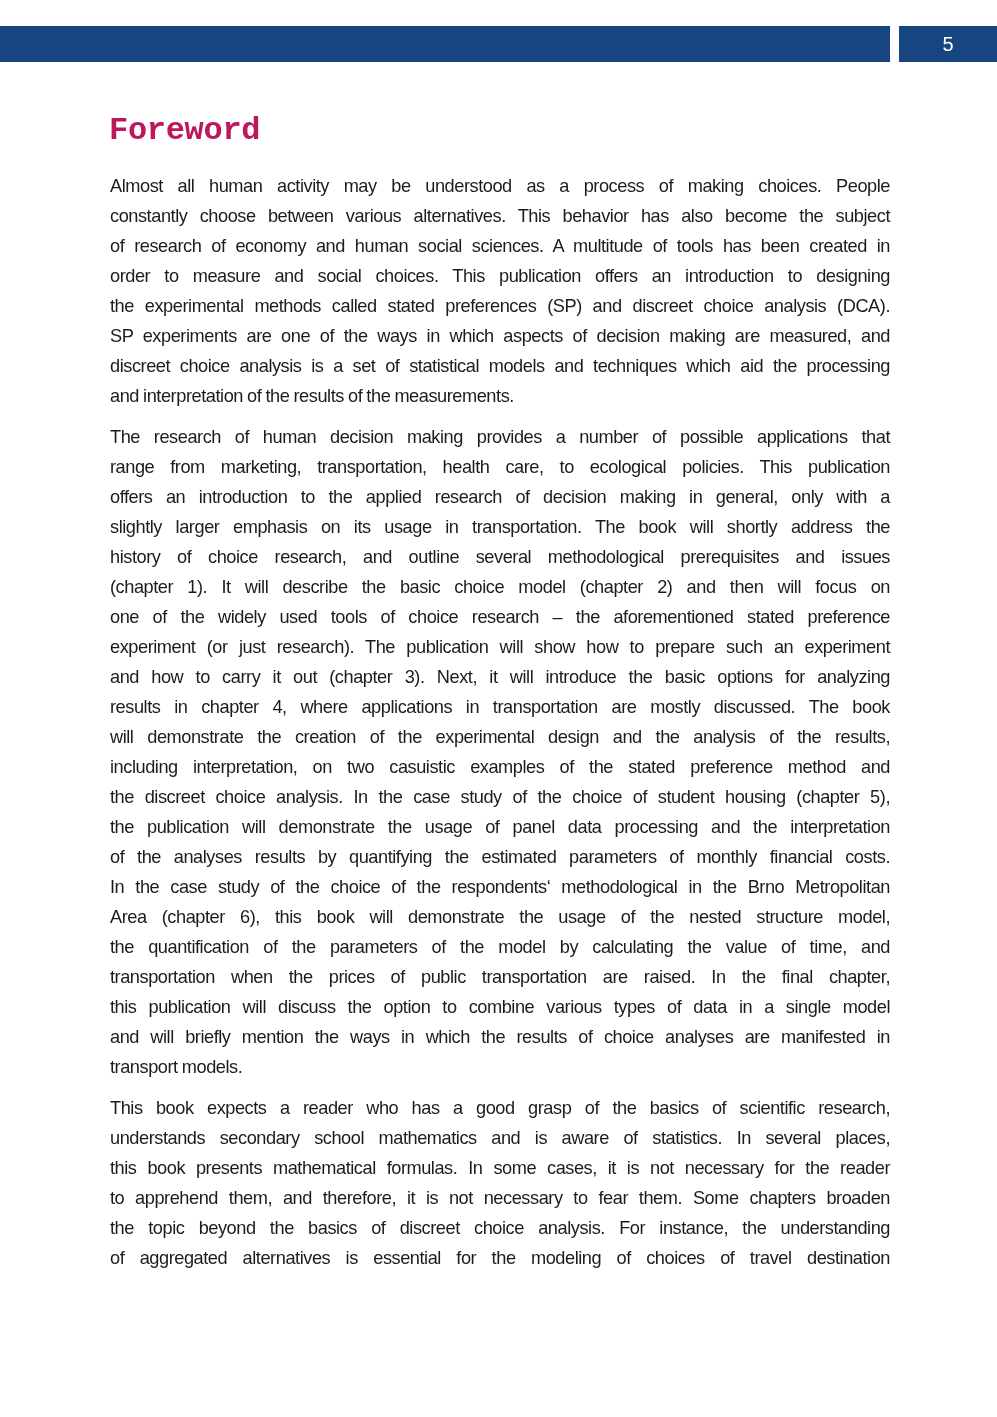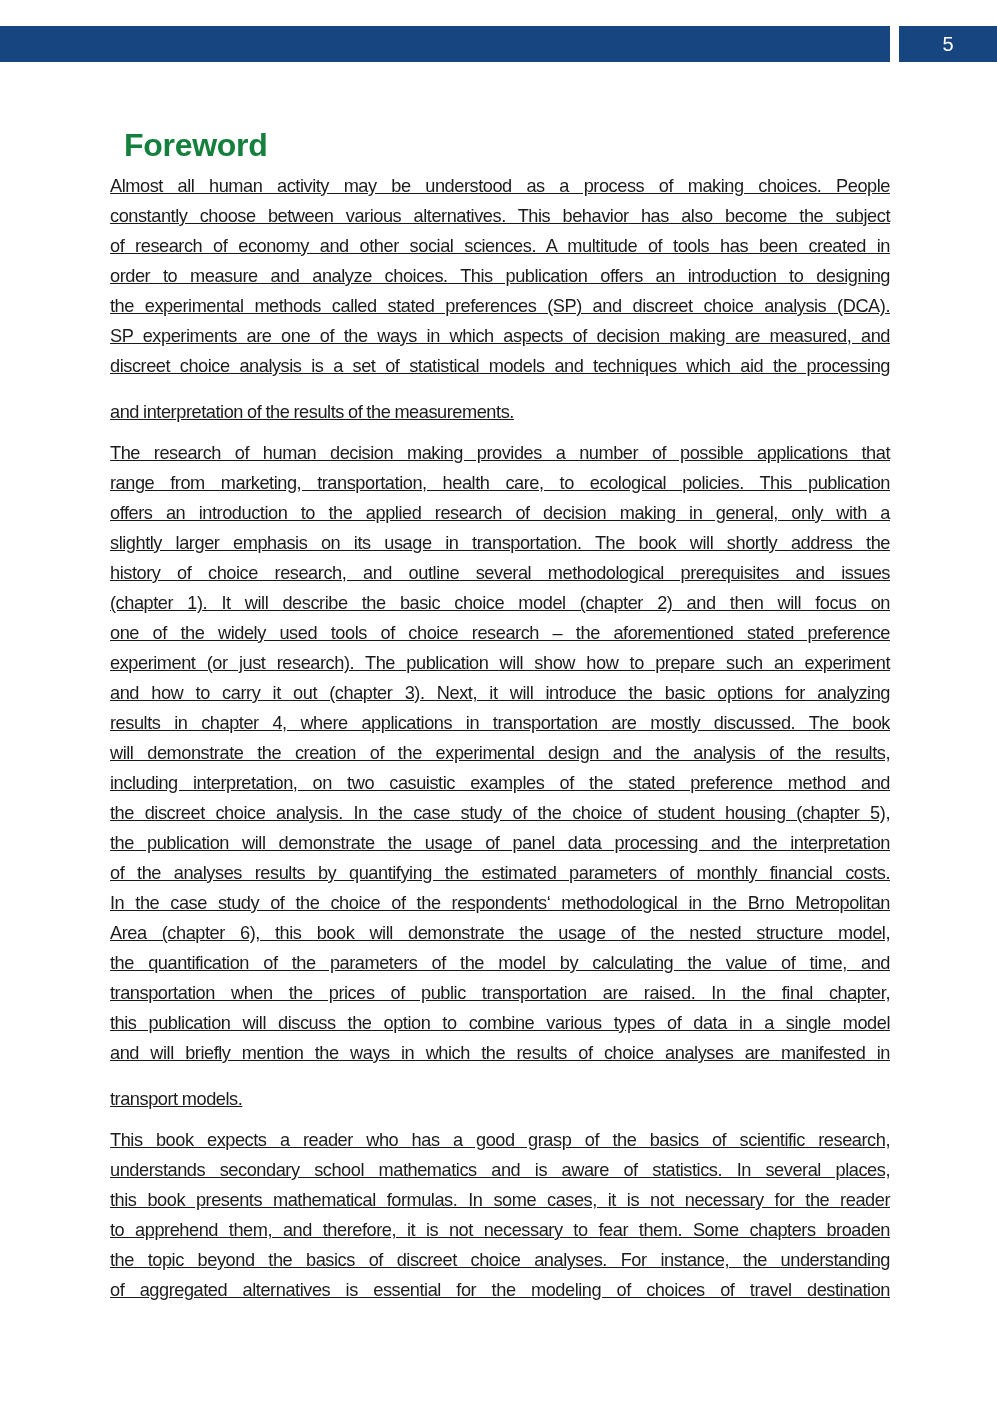--- a/index.html
+++ b/index.html
@@ -37,71 +37,69 @@
     .page-number {
       color: #ffffff;
       font-size: 20px;
       font-family: "Liberation Sans", sans-serif;
       letter-spacing: 0;
     }
     .title {
       position: absolute;
       left: 109px;
       top: 112px;
-      margin: 15px;
+      margin: 0;
       font-size: 32px;
       font-weight: bold;
-      color: #15803d;
-      font-family: Liberation Sans, sans-serif;
+      color: #be185d;
+      font-family: Liberation Mono, monospace;
       letter-spacing: -0.3px;
     }
     .content {
       position: absolute;
       left: 110px;
       top: 171px;
       width: 780px;
     }
     .paragraph {
       margin: 0 0 11px 0;
-      text-decoration: underline;
     }
     .line {
       display: block;
       height: 30px;
       line-height: 30px;
       font-size: 18.2px;
       text-align: justify;
       text-align-last: justify;
       white-space: nowrap;
       overflow: visible;
       letter-spacing: -0.45px;
       word-spacing: -0.5px;
       color: #1c1c1c;
     }
     .line.last {
       text-align-last: left;
-      margin-top: 16px;
     }
   </style>
 </head>
 <body>
 
 <div class="header-bar"></div>
 <div class="page-number-box">
   <span class="page-number">5</span>
 </div>
 
 <h1 class="title">Foreword</h1>
 
 <div class="content">
   <div class="paragraph">
       <span class="line">Almost all human activity may be understood as a process of making choices. People</span>
       <span class="line">constantly choose between various alternatives. This behavior has also become the subject</span>
-      <span class="line">of research of economy and other social sciences. A multitude of tools has been created in</span>
-      <span class="line">order to measure and analyze choices. This publication offers an introduction to designing</span>
+      <span class="line">of research of economy and human social sciences. A multitude of tools has been created in</span>
+      <span class="line">order to measure and social choices. This publication offers an introduction to designing</span>
       <span class="line">the experimental methods called stated preferences (SP) and discreet choice analysis (DCA).</span>
       <span class="line">SP experiments are one of the ways in which aspects of decision making are measured, and</span>
       <span class="line">discreet choice analysis is a set of statistical models and techniques which aid the processing</span>
       <span class="line last">and interpretation of the results of the measurements.</span>
     </div>
   <div class="paragraph">
       <span class="line">The research of human decision making provides a number of possible applications that</span>
       <span class="line">range from marketing, transportation, health care, to ecological policies. This publication</span>
       <span class="line">offers an introduction to the applied research of decision making in general, only with a</span>
       <span class="line">slightly larger emphasis on its usage in transportation. The book will shortly address the</span>
@@ -122,16 +120,16 @@
       <span class="line">transportation when the prices of public transportation are raised. In the final chapter,</span>
       <span class="line">this publication will discuss the option to combine various types of data in a single model</span>
       <span class="line">and will briefly mention the ways in which the results of choice analyses are manifested in</span>
       <span class="line last">transport models.</span>
     </div>
   <div class="paragraph">
       <span class="line">This book expects a reader who has a good grasp of the basics of scientific research,</span>
       <span class="line">understands secondary school mathematics and is aware of statistics. In several places,</span>
       <span class="line">this book presents mathematical formulas. In some cases, it is not necessary for the reader</span>
       <span class="line">to apprehend them, and therefore, it is not necessary to fear them. Some chapters broaden</span>
-      <span class="line">the topic beyond the basics of discreet choice analyses. For instance, the understanding</span>
+      <span class="line">the topic beyond the basics of discreet choice analysis. For instance, the understanding</span>
       <span class="line">of aggregated alternatives is essential for the modeling of choices of travel destination</span>
     </div>
 </div>
 
 </body></html>

